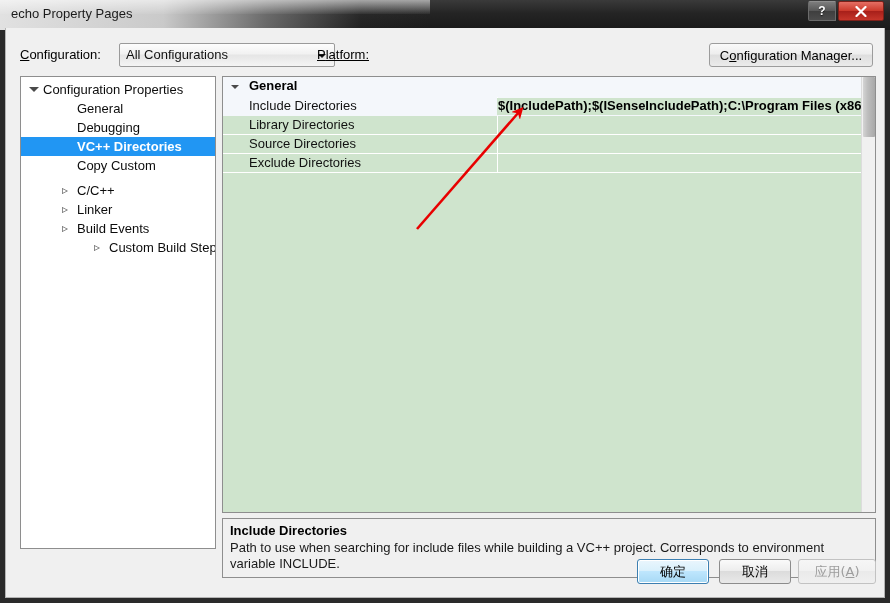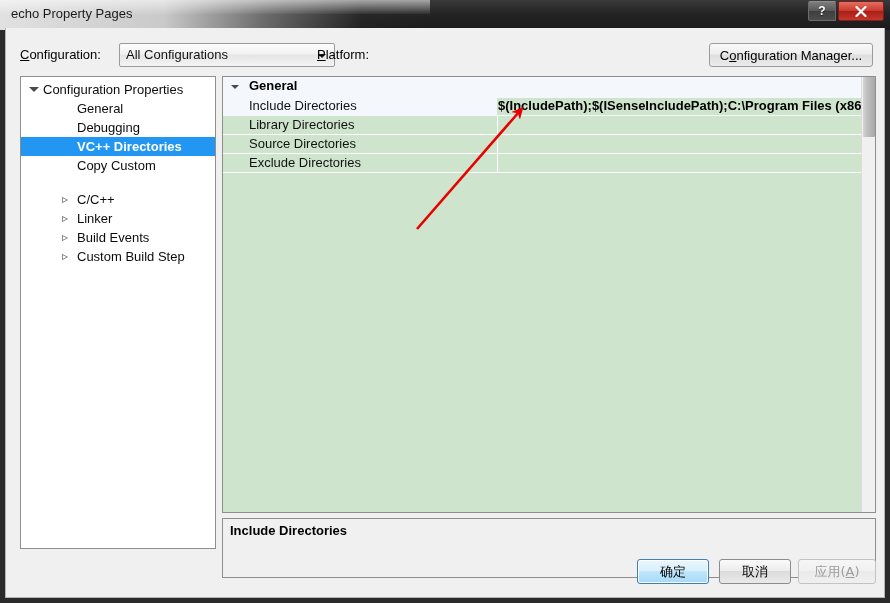--- a/index.html
+++ b/index.html
@@ -128,21 +128,21 @@
   }
   .lbl {
     position: absolute;
     font-size: 13px;
     color: #000;
     white-space: nowrap;
   }
   .lbl u { text-decoration: underline; }
 
   .cfg-label { left: 14px; top: 5px; }
-  .plat-label { left: 311px; top: 5px; }
+  .plat-label { left: 311px; top: 5px; text-decoration: underline; }
 
   .combo {
     position: absolute;
     box-sizing: border-box;
     height: 24px;
     background: linear-gradient(to bottom, #fdfdfd 0%, #f1f1f1 46%, #e5e5e5 50%, #f4f4f4 100%);
     border: 1px solid #9a9a9a;
     border-radius: 2px;
     cursor: default;
   }
@@ -483,33 +483,33 @@
           </div>
           <div class="tnode" style="margin-top: 0px;">
             <span class="tlabel" style="left: 56px;">Debugging</span>
           </div>
           <div class="tnode selected" style="margin-top: 0px; font-weight: bold;">
             <span class="tlabel" style="left: 56px;">VC++ Directories</span>
           </div>
           <div class="tnode" style="margin-top: 0px;">
             <span class="tlabel" style="left: 56px;">Copy Custom</span>
           </div>
-          <div class="tnode" style="margin-top: 15px; text-align: right;">
+          <div class="tnode" style="margin-top: 6px; text-align: right;">
             <span class="tw tw-closed" style="left: 38px;"></span>
             <span class="tlabel" style="left: 56px;">C/C++</span>
           </div>
           <div class="tnode" style="margin-top: 0px; text-decoration: underline;">
             <span class="tw tw-closed" style="left: 38px;"></span>
             <span class="tlabel" style="left: 56px;">Linker</span>
           </div>
           <div class="tnode" style="margin-top: 0px;">
             <span class="tw tw-closed" style="left: 38px;"></span>
             <span class="tlabel" style="left: 56px;">Build Events</span>
           </div>
-          <div class="tnode" style="margin-top: 0px;">
+          <div class="tnode" style="margin-top: 0px; margin-left: 32px;">
             <span class="tw tw-closed" style="left: 38px;"></span>
             <span class="tlabel" style="left: 56px;">Custom Build Step</span>
           </div>
         </div>
     </div>
 
     <div class="gridpanel">
       <div class="grid-inner">
         <div class="grow header">
           <div class="hdr-arrow"></div>
@@ -543,20 +543,21 @@
           </div>
       </div>
       <div class="grid-filler"></div>
       <div class="vscroll">
         <div class="thumb"></div>
       </div>
     </div>
 
     <div class="descpanel">
       <div class="desc-title">Include Directories</div>
+      <div class="desc-body">Path to use when searching for include files while building a VC++ project.  Corresponds to environment variable INCLUDE.</div>
     </div>
 
     <div class="bottombar">
       <div class="dlgbtn" id="ok-btn">
         <span>确定</span>
       </div>
       <div class="dlgbtn" id="cancel-btn">
         <span>取消</span>
       </div>
       <div class="dlgbtn" id="apply-btn">

